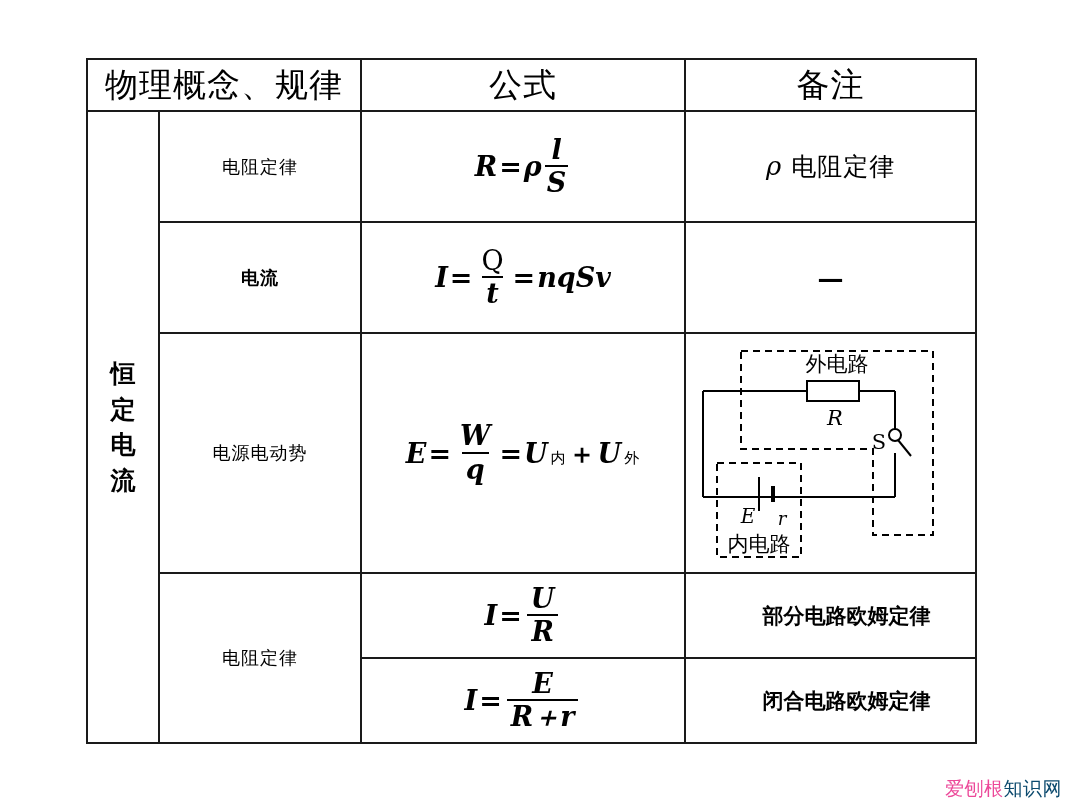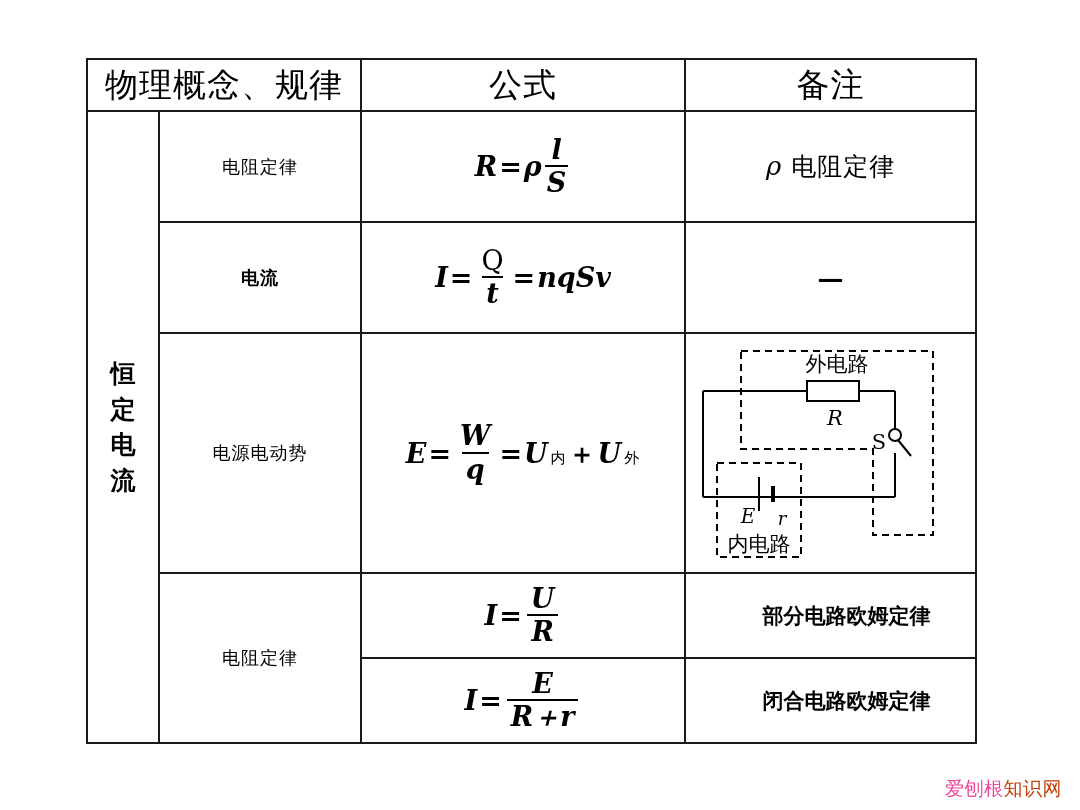--- a/index.html
+++ b/index.html
@@ -141,21 +141,21 @@
   #watermark {
     position: absolute;
     right: 18px;
     bottom: 8px;
     font-family: "DejaVu Sans", "Liberation Sans", sans-serif;
     font-size: 19px;
     letter-spacing: 0.5px;
     white-space: nowrap;
   }
   #watermark .wm-a { color: #ec4899; }
-  #watermark .wm-b { color: #c2410c; }
+  #watermark .wm-b { color: #0c4a6e; }
 </style>
 </head>
 <body>
 
 <table id="concept-table">
   <colgroup>
     <col class="col-a">
       <col class="col-b">
       <col class="col-c">
       <col class="col-d">

